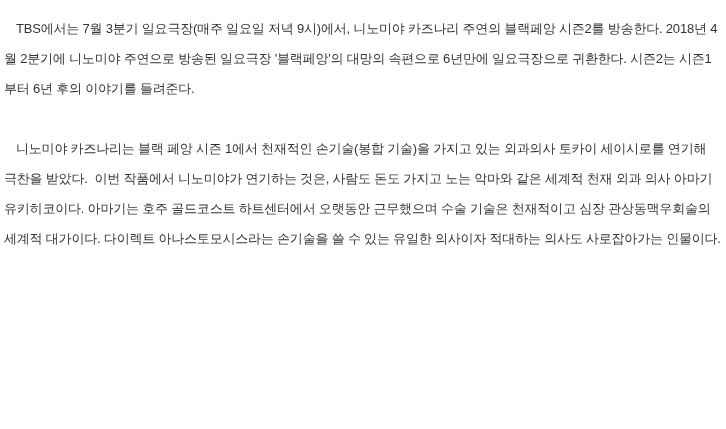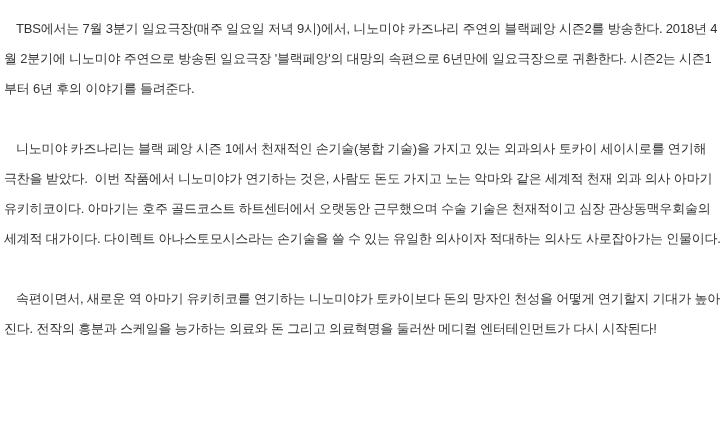--- a/index.html
+++ b/index.html
@@ -28,14 +28,13 @@
     white-space: pre-wrap;
     word-break: normal;
   }
 </style>
 </head>
 <body>
 
 <div class="article">
   <p>TBS에서는 7월 3분기 일요극장(매주 일요일 저녁 9시)에서, 니노미야 카즈나리 주연의 블랙페앙 시즌2를 방송한다. 2018년 4월 2분기에 니노미야 주연으로 방송된 일요극장 '블랙페앙'의 대망의 속편으로 6년만에 일요극장으로 귀환한다. 시즌2는 시즌1부터 6년 후의 이야기를 들려준다.</p>
   <p>니노미야 카즈나리는 블랙 페앙 시즌 1에서 천재적인 손기술(봉합 기술)을 가지고 있는 외과의사 토카이 세이시로를 연기해 극찬을 받았다.  이번 작품에서 니노미야가 연기하는 것은, 사람도 돈도 가지고 노는 악마와 같은 세계적 천재 외과 의사 아마기 유키히코이다. 아마기는 호주 골드코스트 하트센터에서 오랫동안 근무했으며 수술 기술은 천재적이고 심장 관상동맥우회술의 세계적 대가이다. 다이렉트 아나스토모시스라는 손기술을 쓸 수 있는 유일한 의사이자 적대하는 의사도 사로잡아가는 인물이다.</p>
-  <p>속편이면서, 새로운 역 아마기 유키히코를 연기하는 니노미야가 토카이보다 돈의 망자인 천성을 어떻게 연기할지 기대가 높아진다. 전작의 흥분과 스케일을 능가하는 의료와 돈 그리고 의료혁명을 둘러싼 메디컬 엔터테인먼트가 다시 시작된다!</p>
 </div>
 
 </body></html>

